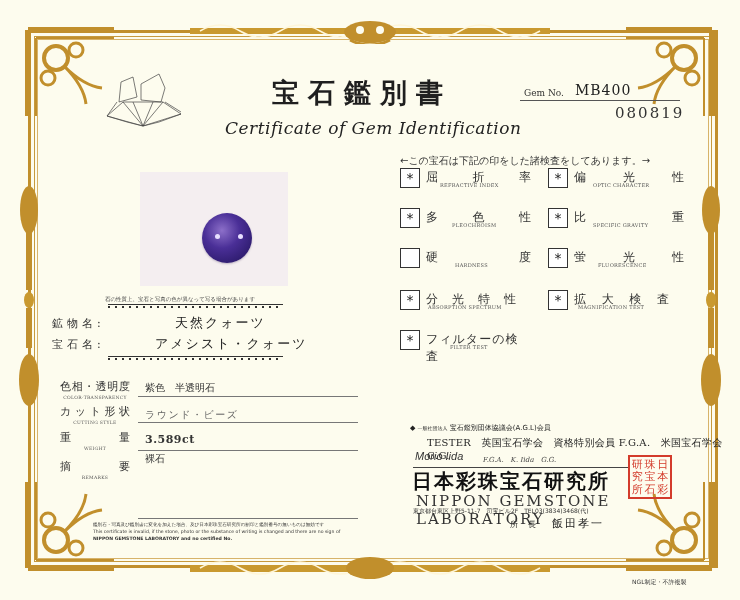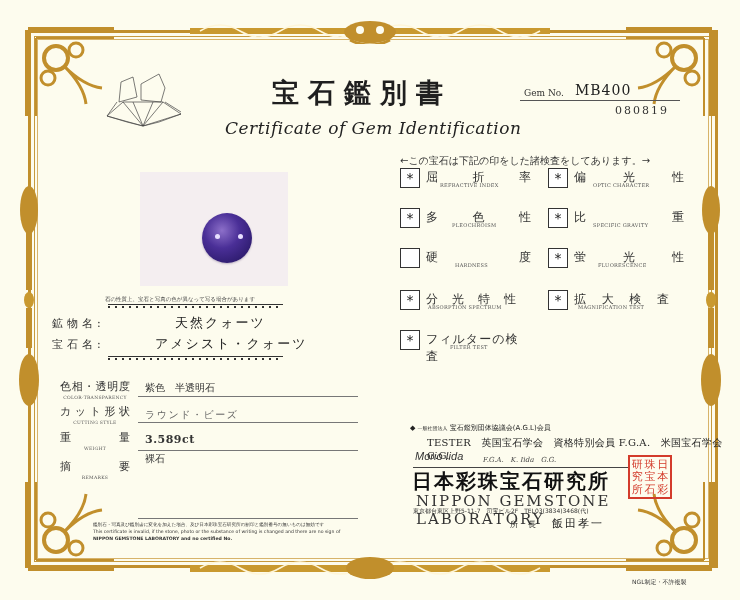--- a/index.html
+++ b/index.html
@@ -48,21 +48,21 @@
   }
   .title-en {
     position: absolute; left: 225px; top: 118px;
     font-family: "DejaVu Serif", serif; font-style: italic;
     font-size: 17px; color: #222; letter-spacing: 0.5px;
   }
   .gemno-wrap { position: absolute; left: 520px; top: 80px; width: 160px; }
   .gemno-label { position: absolute; left: 4px; top: 8px; font-size: 9px; color: #333; }
   .gemno-value { position: absolute; left: 55px; top: 2px; font-size: 14px; letter-spacing: 1px; color: #222; }
   .gemno-line { position: absolute; left: 0; top: 20px; width: 160px; height: 1px; background: #555; }
-  .gemno-code { position: absolute; left: 95px; top: 24px; font-size: 11px; letter-spacing: 2px; color: #333; }
+  .gemno-code { position: absolute; left: 95px; top: 24px; font-size: 15px; letter-spacing: 2px; color: #333; }
 
   
   .photo {
     position: absolute; left: 140px; top: 172px; width: 148px; height: 114px;
     background: #f4eef0;
   }
   .stone {
     position: absolute; left: 62px; top: 41px; width: 50px; height: 50px; border-radius: 50%;
     background: radial-gradient(circle at 40% 35%, #8c6fc9 0%, #4a2f97 40%, #2d1b6d 80%, #24154f 100%);
     box-shadow: 0 1px 2px rgba(60,40,90,.3);

